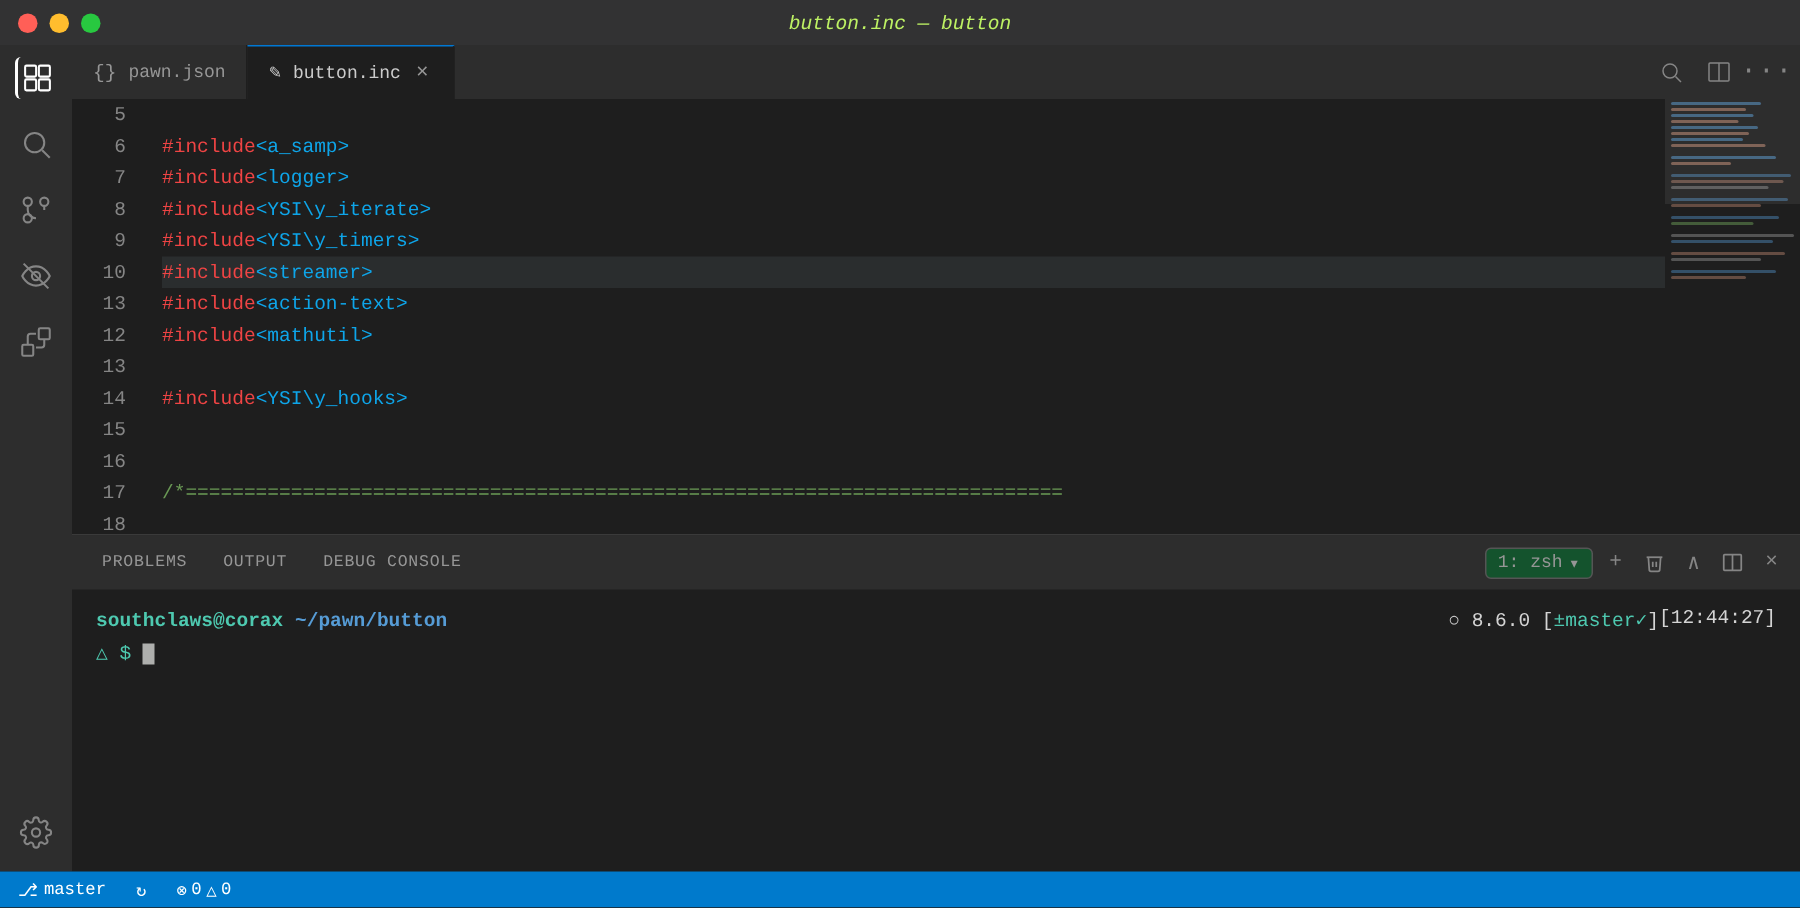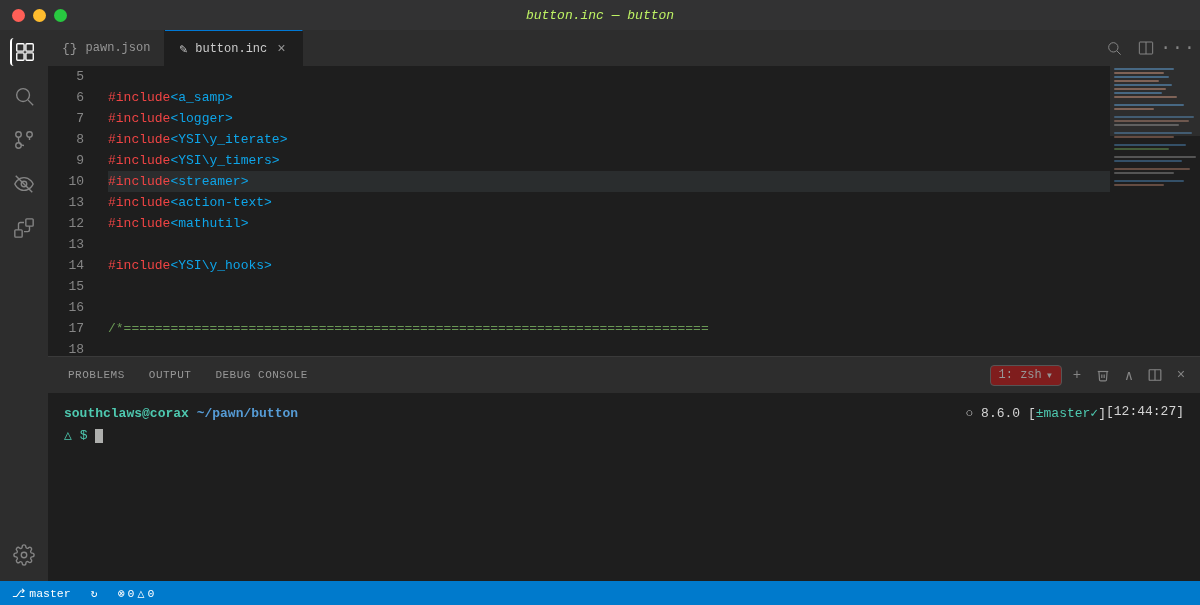--- a/index.html
+++ b/index.html
@@ -245,21 +245,21 @@
     .panel-action {
       padding: 2px 8px;
       display: flex;
       align-items: center;
       gap: 4px;
       color: #969696;
       cursor: pointer;
       font-size: 12px;
       border: 1px solid #555;
       border-radius: 4px;
-      background: #7f1d1d;
+      background: #14532d;
     }
     .panel-action-icon {
       width: 22px;
       height: 22px;
       display: flex;
       align-items: center;
       justify-content: center;
       color: #858585;
       cursor: pointer;
       font-size: 14px;

